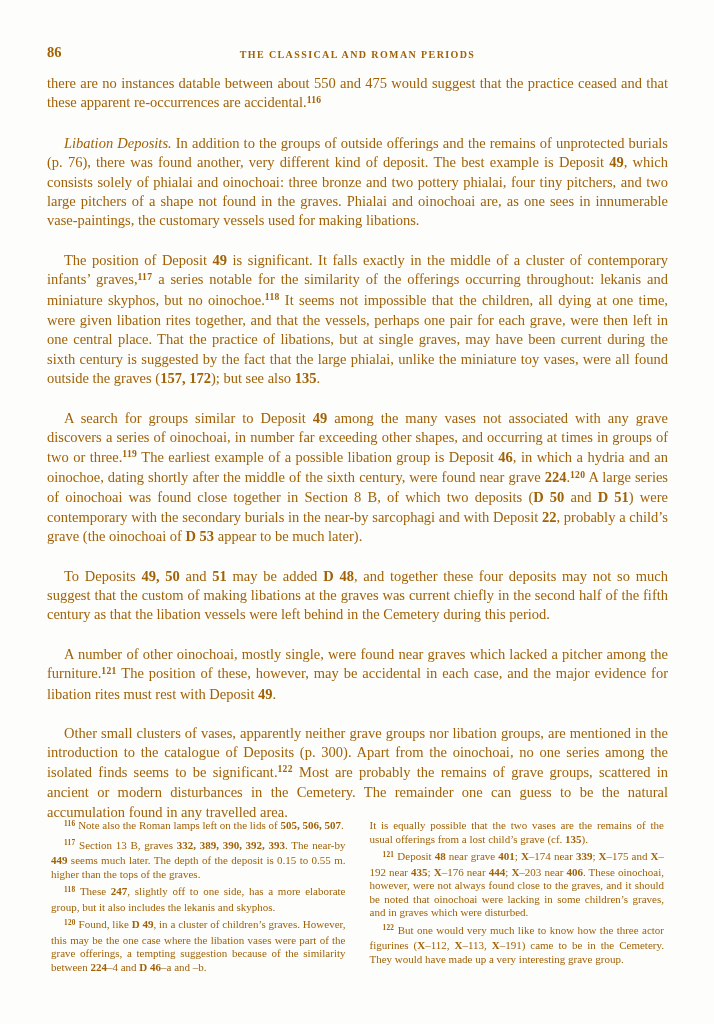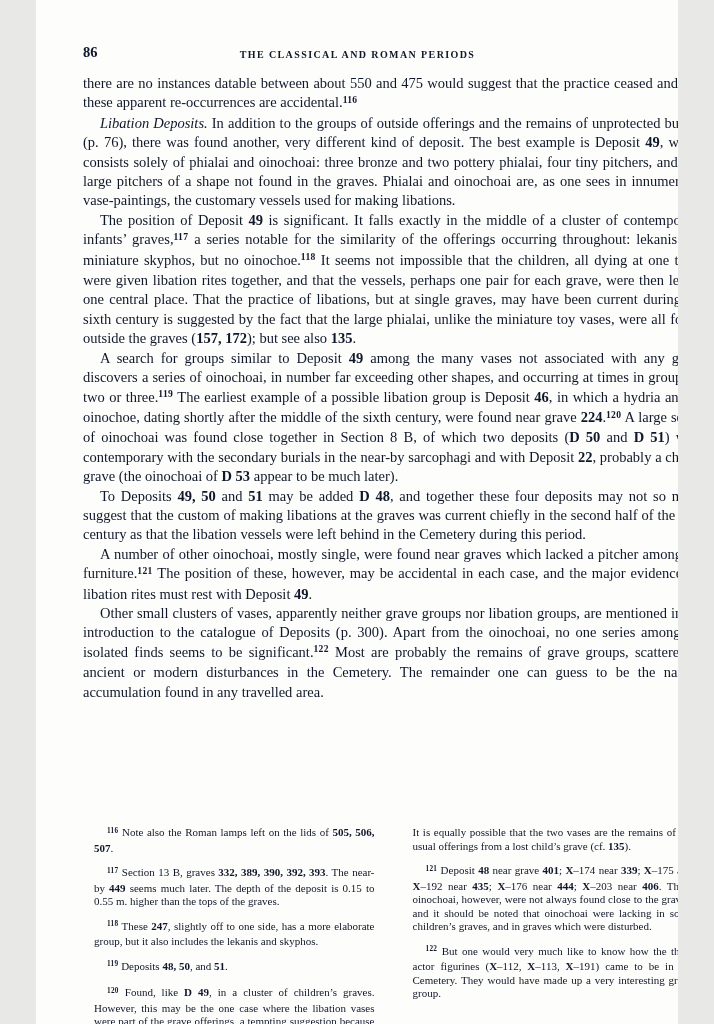--- a/index.html
+++ b/index.html
@@ -1,21 +1,21 @@
 <!DOCTYPE html>
 <html><head>
 <meta charset="utf-8">
 <style>
   html, body { margin: 0; padding: 0; background: #e8e8e6; }
   .page {
     position: relative;
-    width: 642px; height: 1024px;
+    width: 714px; height: 1024px;
     margin: 0 auto;
     background: #fdfdfb;
-    color: #0f172a;
+    color: #a16207;
     font-family: "Liberation Serif", "DejaVu Serif", serif;
     overflow: hidden;
   }
   .header {
     position: absolute; top: 44px; left: 47px; right: 46px;
     text-align: center; height: 20px;
   }
   .pagenum {
     position: absolute; left: 0; top: 0;
     font-size: 14.5px; font-weight: 700;
@@ -24,29 +24,29 @@
     display: inline-block;
     font-size: 10px; font-weight: 700; letter-spacing: 1.4px;
     white-space: nowrap;
   }
   .body-text {
     position: absolute; top: 74px; left: 47px; width: 621px;
     font-size: 14.5px; line-height: 19.4px;
     text-align: justify;
   }
   .para { margin: 0; }
-  .para.indent { text-indent: 17px; }
+  .para.indent { text-indent: 17px; margin-top: 20px; }
   .footnotes {
     position: absolute; top: 815px; left: 47px; width: 621px;
     display: flex; gap: 16px;
     font-size: 11px; line-height: 13.5px;
     text-align: justify;
   }
   .fn-col { flex: 1 1 0; min-width: 0; }
-  .fn { margin: 11px; }
+  .fn { margin: 4px; }
   .fn.indent { text-indent: 13px; }
   .b { font-weight: 700; }
   .i { font-style: italic; }
   .sup {
     font-size: 0.66em; font-weight: 700;
     position: relative; top: -0.45em;
     letter-spacing: 0.3px;
   }
 </style>
 </head>
@@ -66,21 +66,20 @@
       <p class="para indent"><span class="">To Deposits </span><span class="b">49, 50</span><span class=""> and </span><span class="b">51</span><span class=""> may be added </span><span class="b">D 48</span><span class="">, and together these four deposits may not so much suggest that the custom of making libations at the graves was current chiefly in the second half of the fifth century as that the libation vessels were left behind in the Cemetery during this period.</span></p>
       <p class="para indent"><span class="">A number of other oinochoai, mostly single, were found near graves which lacked a pitcher among the furniture.</span><span class="sup">121</span><span class=""> The position of these, however, may be accidental in each case, and the major evidence for libation rites must rest with Deposit </span><span class="b">49</span><span class="">.</span></p>
       <p class="para indent"><span class="">Other small clusters of vases, apparently neither grave groups nor libation groups, are mentioned in the introduction to the catalogue of Deposits (p. 300). Apart from the oinochoai, no one series among the isolated finds seems to be significant.</span><span class="sup">122</span><span class=""> Most are probably the remains of grave groups, scattered in ancient or modern disturbances in the Cemetery. The remainder one can guess to be the natural accumulation found in any travelled area.</span></p>
     </div>
 
   <div class="footnotes">
     <div class="fn-col" id="fn-left">
         <p class="fn indent"><span class="sup">116</span><span class=""> Note also the Roman lamps left on the lids of </span><span class="b">505, 506, 507</span><span class="">.</span></p>
         <p class="fn indent"><span class="sup">117</span><span class=""> Section 13 B, graves </span><span class="b">332, 389, 390, 392, 393</span><span class="">. The near-by </span><span class="b">449</span><span class=""> seems much later. The depth of the deposit is 0.15 to 0.55 m. higher than the tops of the graves.</span></p>
         <p class="fn indent"><span class="sup">118</span><span class=""> These </span><span class="b">247</span><span class="">, slightly off to one side, has a more elaborate group, but it also includes the lekanis and skyphos.</span></p>
-        <p class="fn indent"><span class="sup">119</span><span class=""> Deposits </span><span class="b">48, 50</span><span class="">, and </span><span class="b">51</span><span class="">.</span></p>
         <p class="fn indent"><span class="sup">120</span><span class=""> Found, like </span><span class="b">D 49</span><span class="">, in a cluster of children’s graves. However, this may be the one case where the libation vases were part of the grave offerings, a tempting suggestion because of the similarity between </span><span class="b">224</span><span class="">–4 and </span><span class="b">D 46</span><span class="">–a and –b.</span></p>
       </div>
     <div class="fn-col" id="fn-right">
         <p class="fn"><span class="">It is equally possible that the two vases are the remains of the usual offerings from a lost child’s grave (cf. </span><span class="b">135</span><span class="">).</span></p>
         <p class="fn indent"><span class="sup">121</span><span class=""> Deposit </span><span class="b">48</span><span class=""> near grave </span><span class="b">401</span><span class="">; </span><span class="b">X</span><span class="">–174 near </span><span class="b">339</span><span class="">; </span><span class="b">X</span><span class="">–175 and </span><span class="b">X</span><span class="">–192 near </span><span class="b">435</span><span class="">; </span><span class="b">X</span><span class="">–176 near </span><span class="b">444</span><span class="">; </span><span class="b">X</span><span class="">–203 near </span><span class="b">406</span><span class="">. These oinochoai, however, were not always found close to the graves, and it should be noted that oinochoai were lacking in some children’s graves, and in graves which were disturbed.</span></p>
         <p class="fn indent"><span class="sup">122</span><span class=""> But one would very much like to know how the three actor figurines (</span><span class="b">X</span><span class="">–112, </span><span class="b">X</span><span class="">–113, </span><span class="b">X</span><span class="">–191) came to be in the Cemetery. They would have made up a very interesting grave group.</span></p>
       </div>
   </div>
 </div>
 

